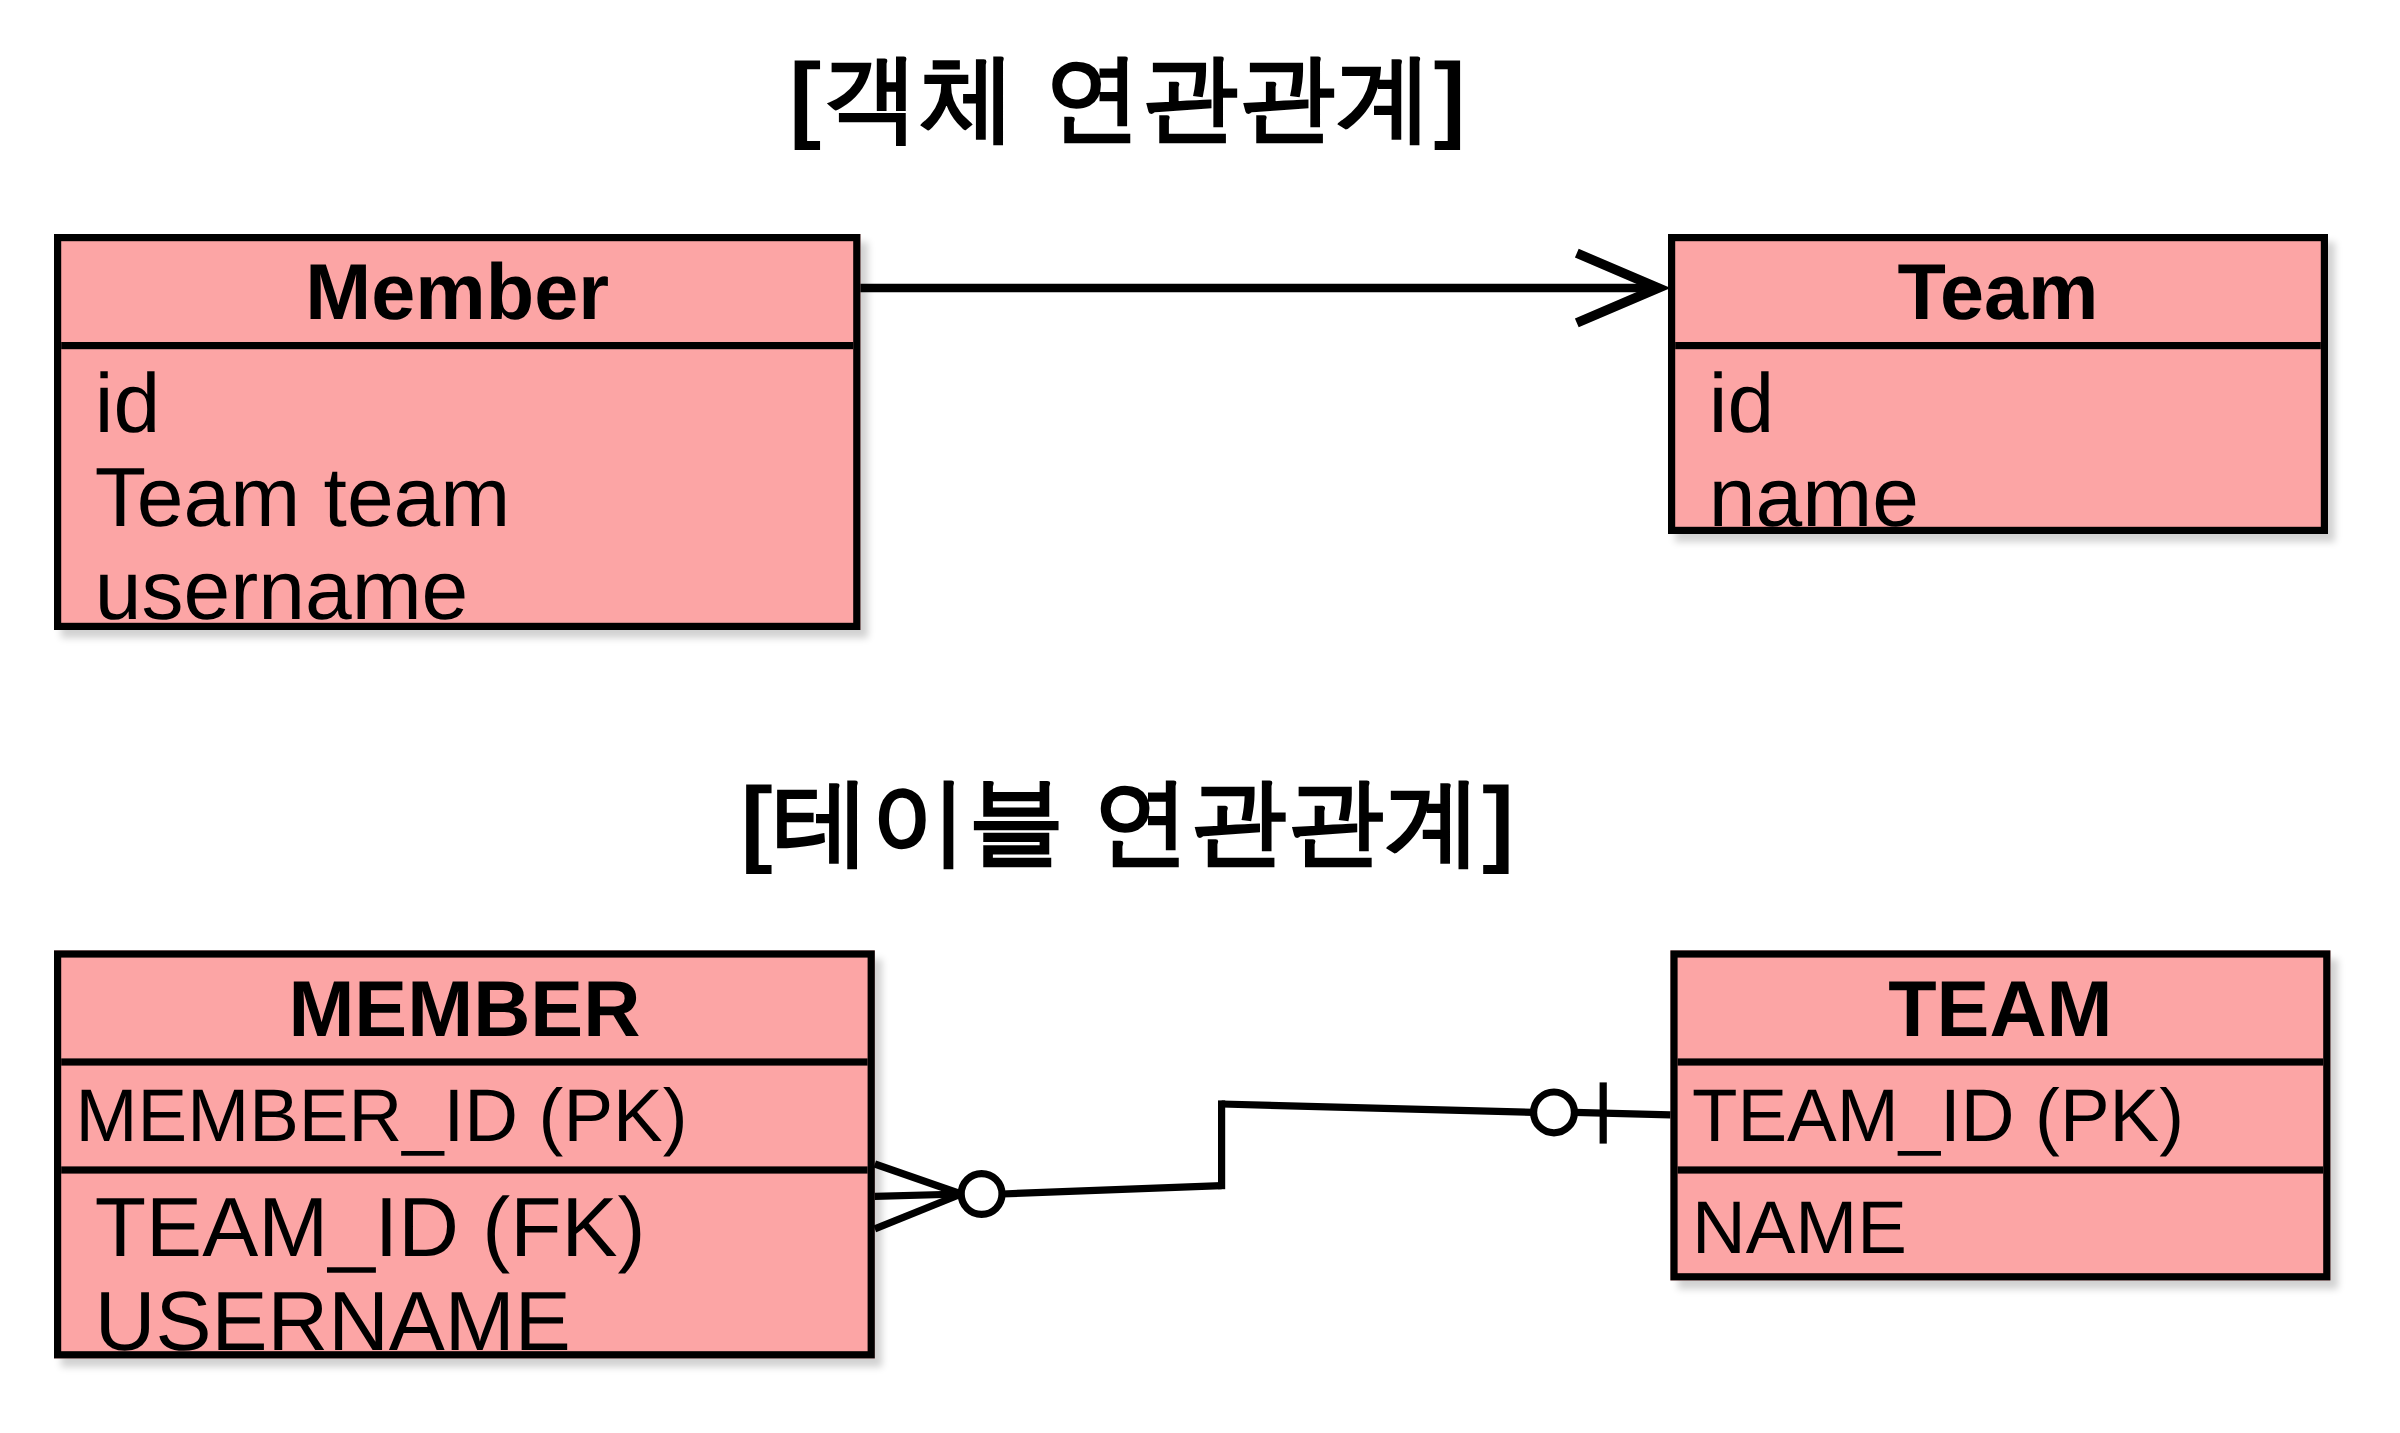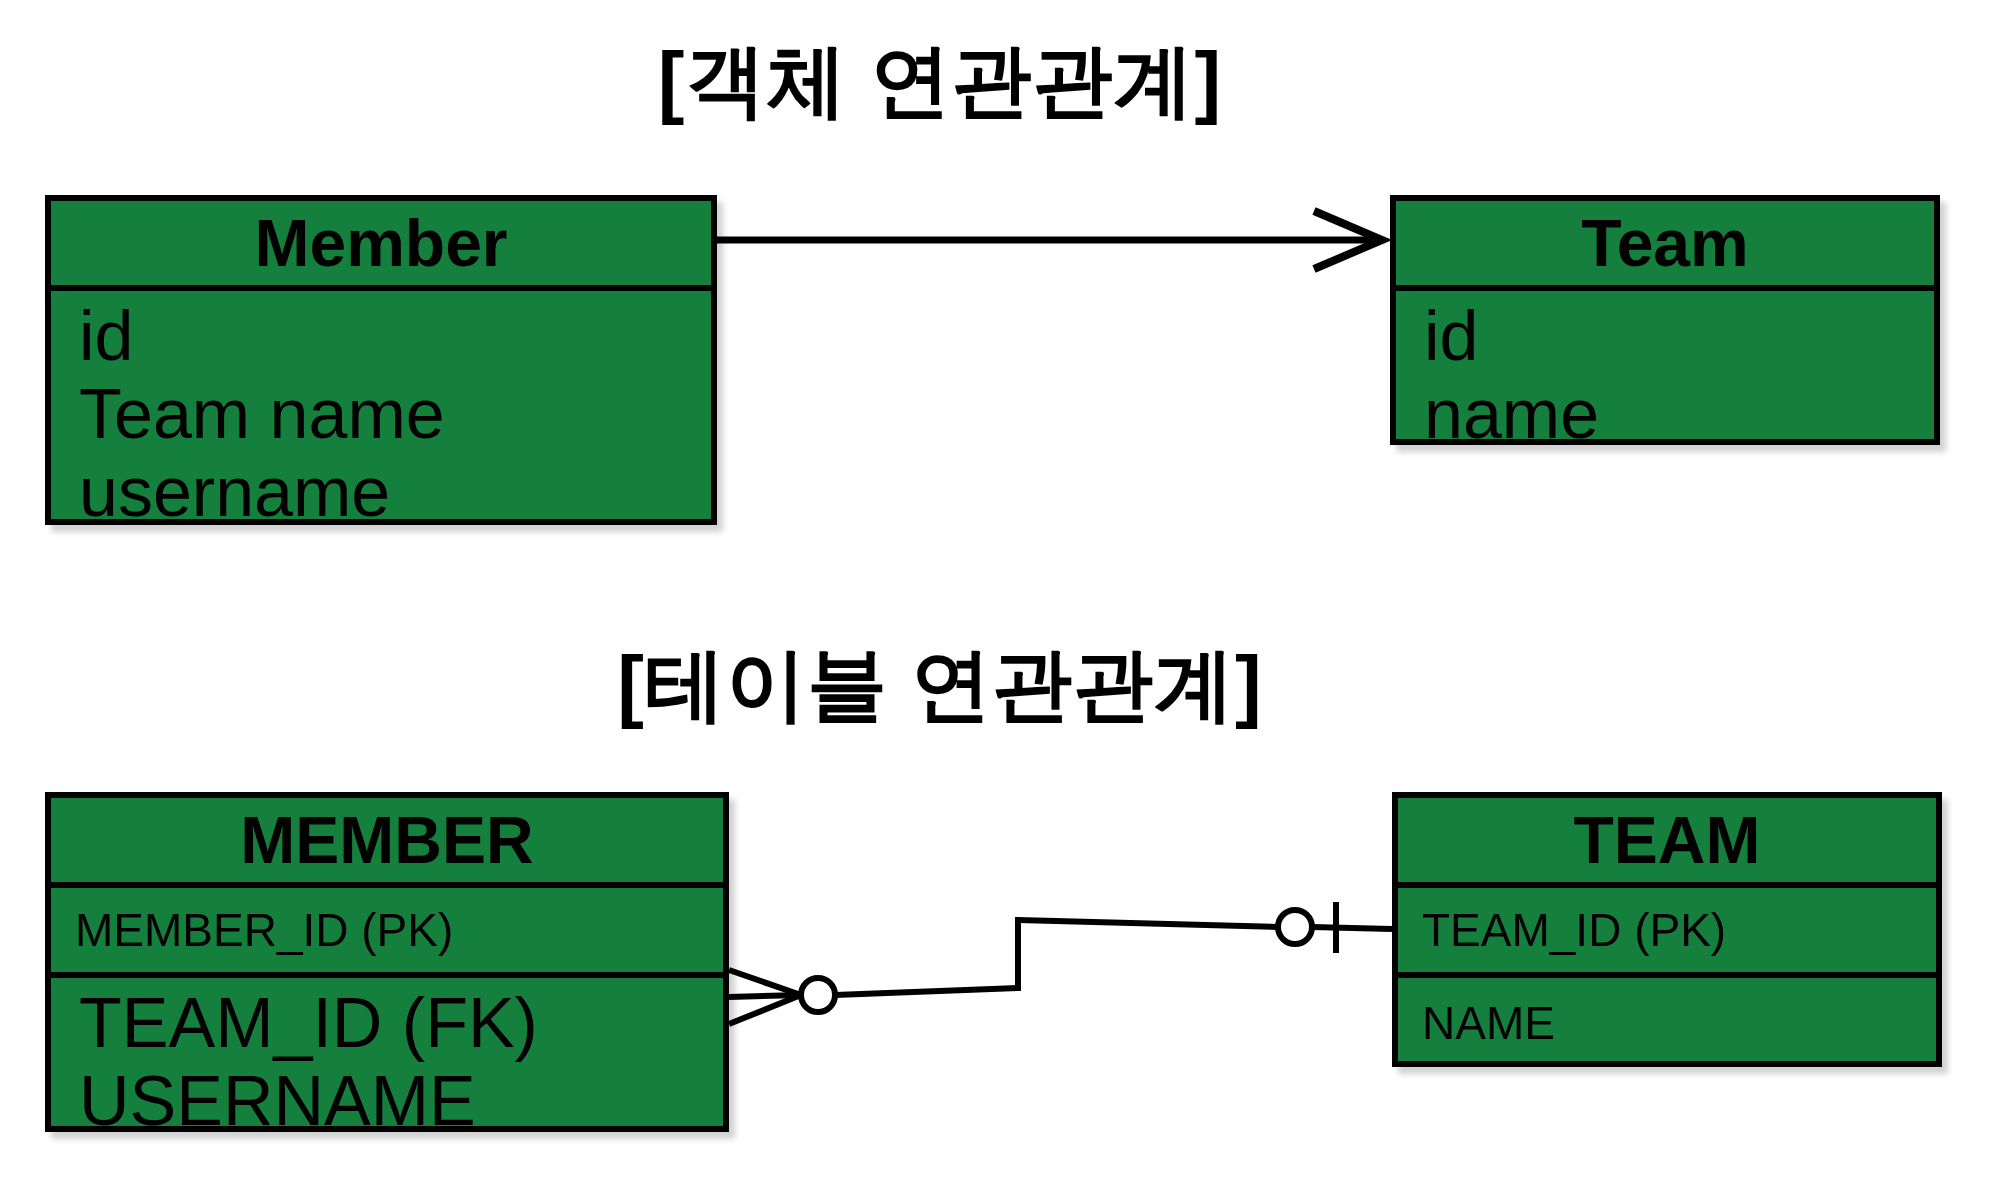--- a/index.html
+++ b/index.html
@@ -21,21 +21,21 @@
     font-weight: 700;
     letter-spacing: 1px;
     white-space: nowrap;
   }
   #obj-title { top: 28px; }
   #tbl-title { top: 632px; }
 
   .box {
     position: absolute;
     box-sizing: border-box;
-    background: #15803d;
+    background: #fca5a5;
     border: 6px solid #000000;
     box-shadow: 6px 7px 6px rgba(0,0,0,0.18);
     z-index: 1;
   }
   .box-title {
     box-sizing: border-box;
     height: 90px;
     border-bottom: 6px solid #000000;
     display: flex;
     align-items: center;
@@ -49,22 +49,22 @@
     font-size: 70px;
     line-height: 78px;
     white-space: nowrap;
   }
   .box-row {
     box-sizing: border-box;
     height: 90px;
     border-bottom: 6px solid #000000;
     display: flex;
     align-items: center;
-    padding-left: 24px;
-    font-size: 46px;
+    padding-left: 12px;
+    font-size: 62px;
     white-space: nowrap;
   }
   .box-row.last { border-bottom: none; }
 
   #member-class { left: 45px;  top: 195px; width: 672px; height: 330px; }
   #team-class   { left: 1390px; top: 195px; width: 550px; height: 250px; }
   #member-table { left: 45px;  top: 792px; width: 684px; height: 340px; }
   #team-table   { left: 1392px; top: 792px; width: 550px; height: 275px; }
 
   svg.overlay {
@@ -81,21 +81,21 @@
 <body>
 
 <div class="canvas">
 
   <div class="sec-title" id="obj-title">[객체 연관관계]</div>
 
   <div class="box" id="member-class">
     <div class="box-title">Member</div>
     <div class="box-fields">
       <div>id</div>
-      <div>Team name</div>
+      <div>Team team</div>
       <div>username</div>
     </div>
   </div>
 
   <div class="box" id="team-class">
     <div class="box-title">Team</div>
     <div class="box-fields">
       <div>id</div>
       <div>name</div>
     </div>

